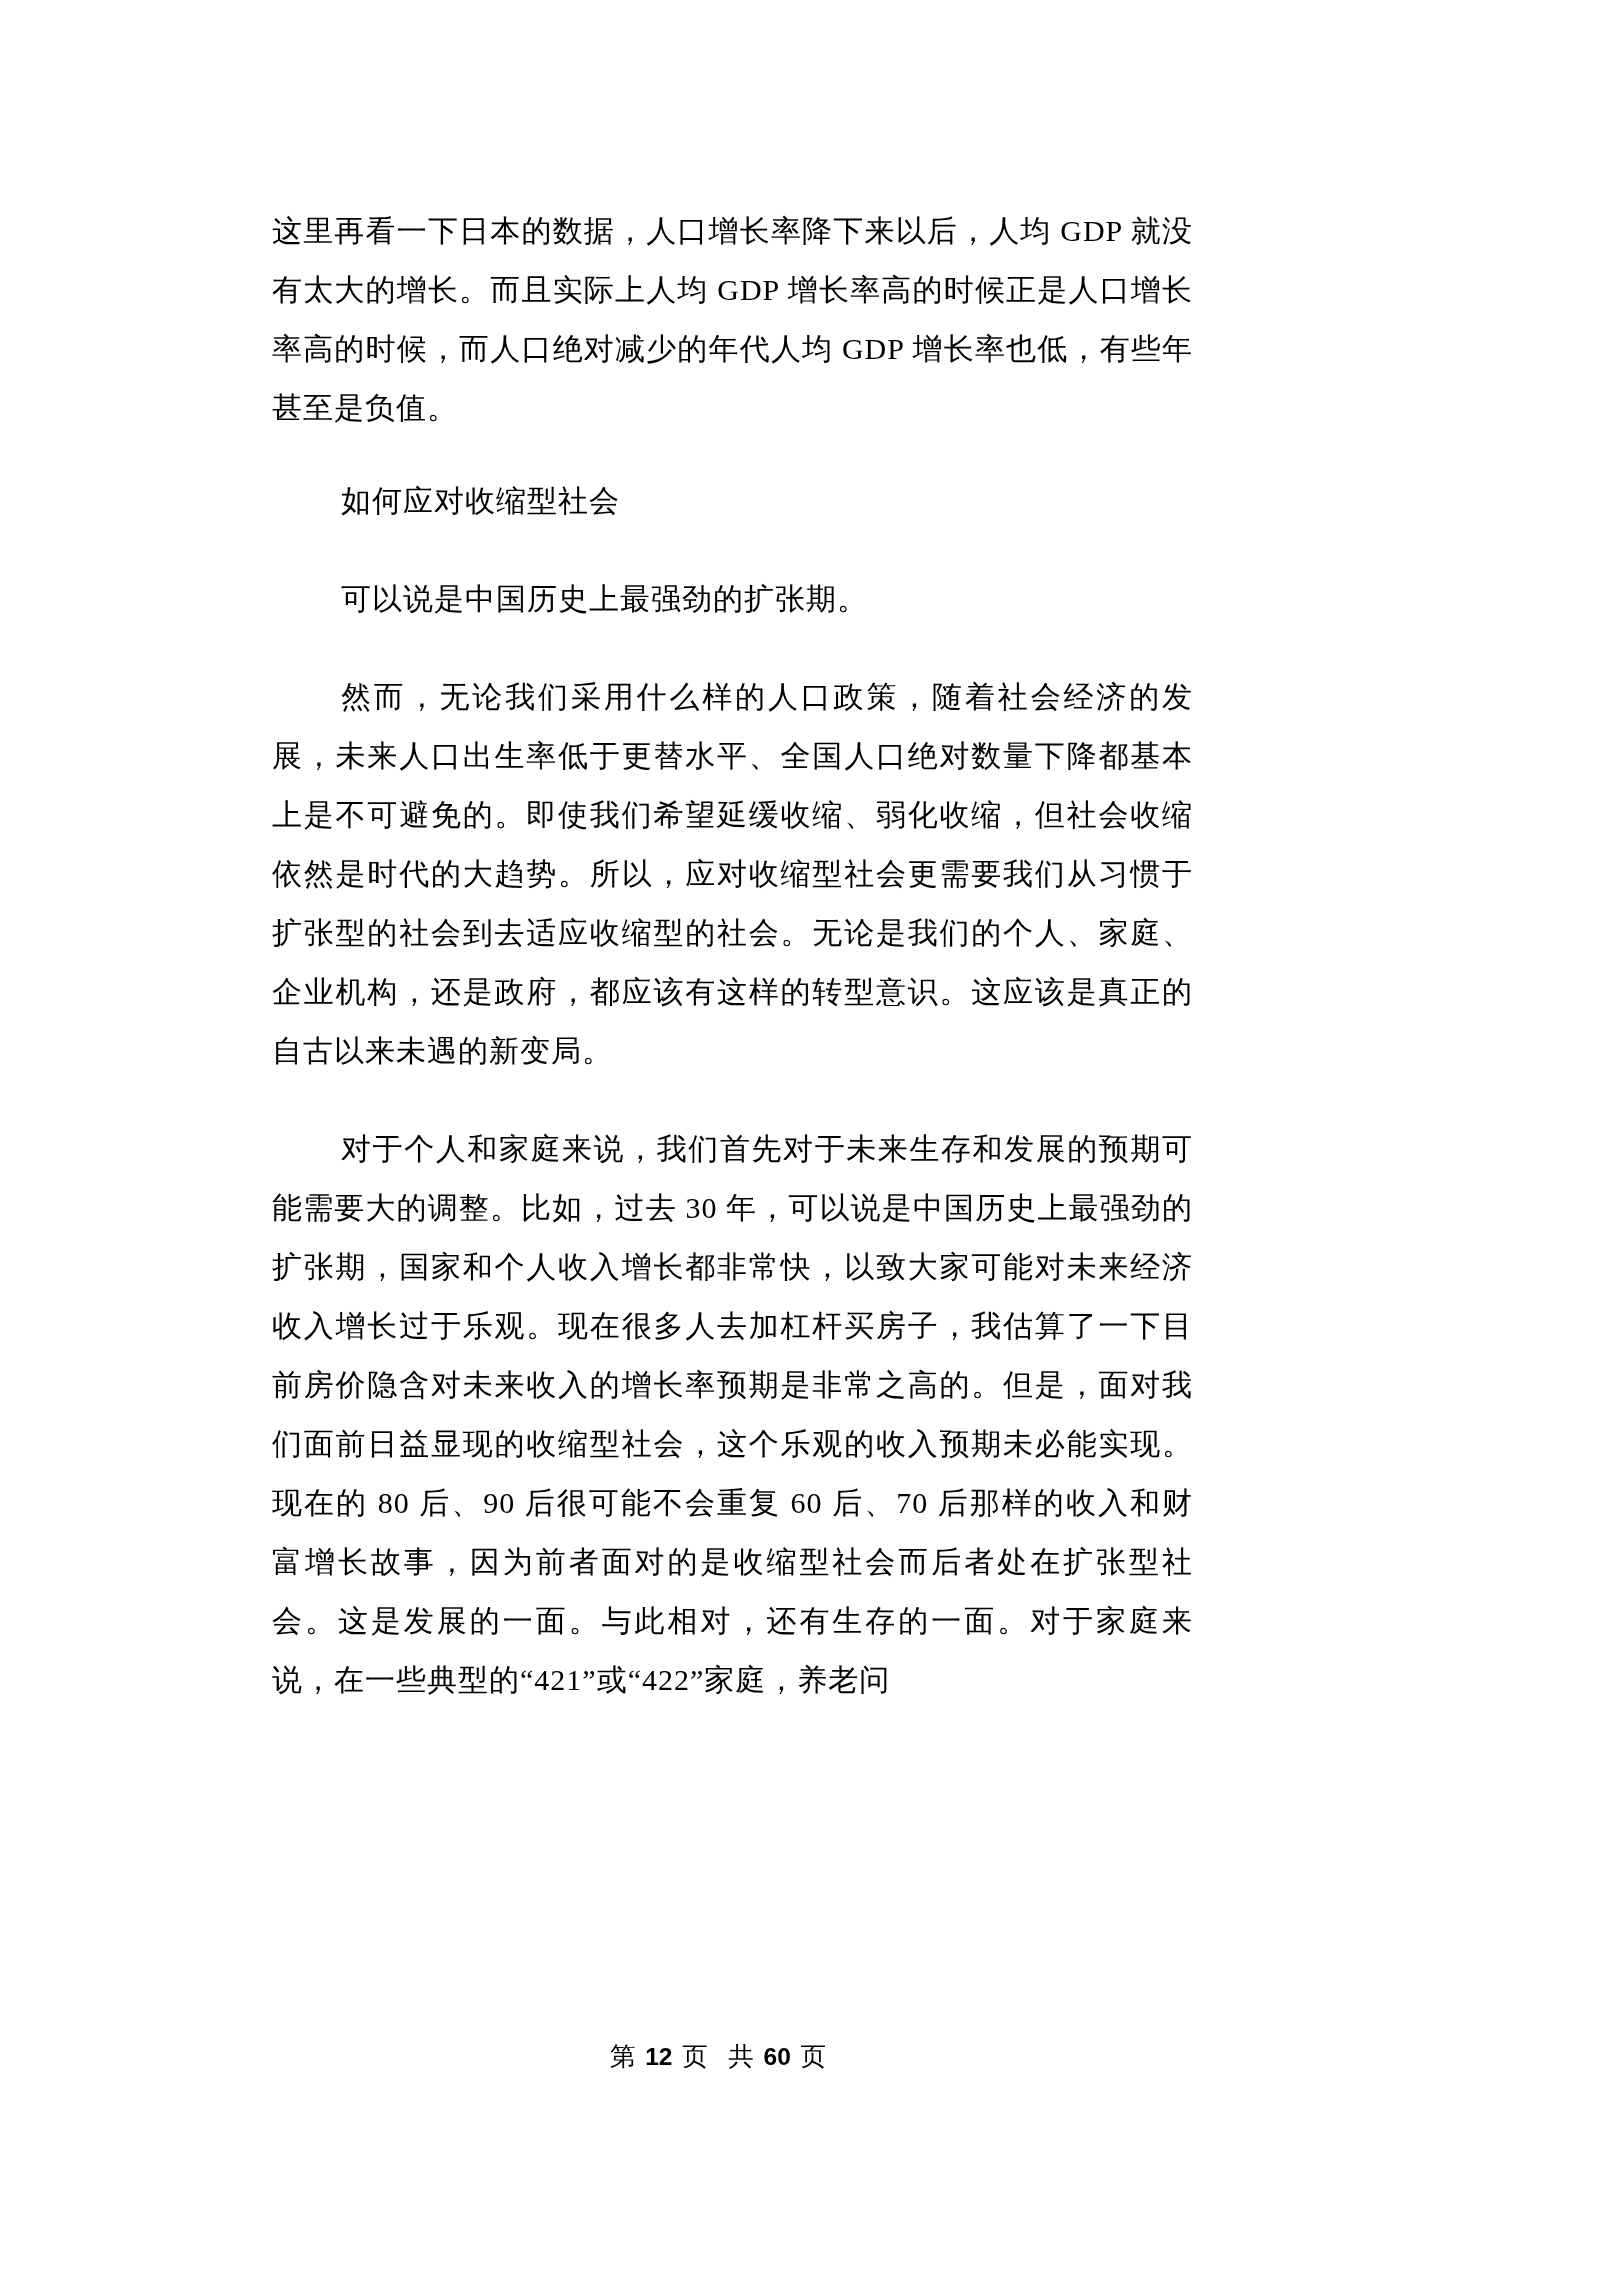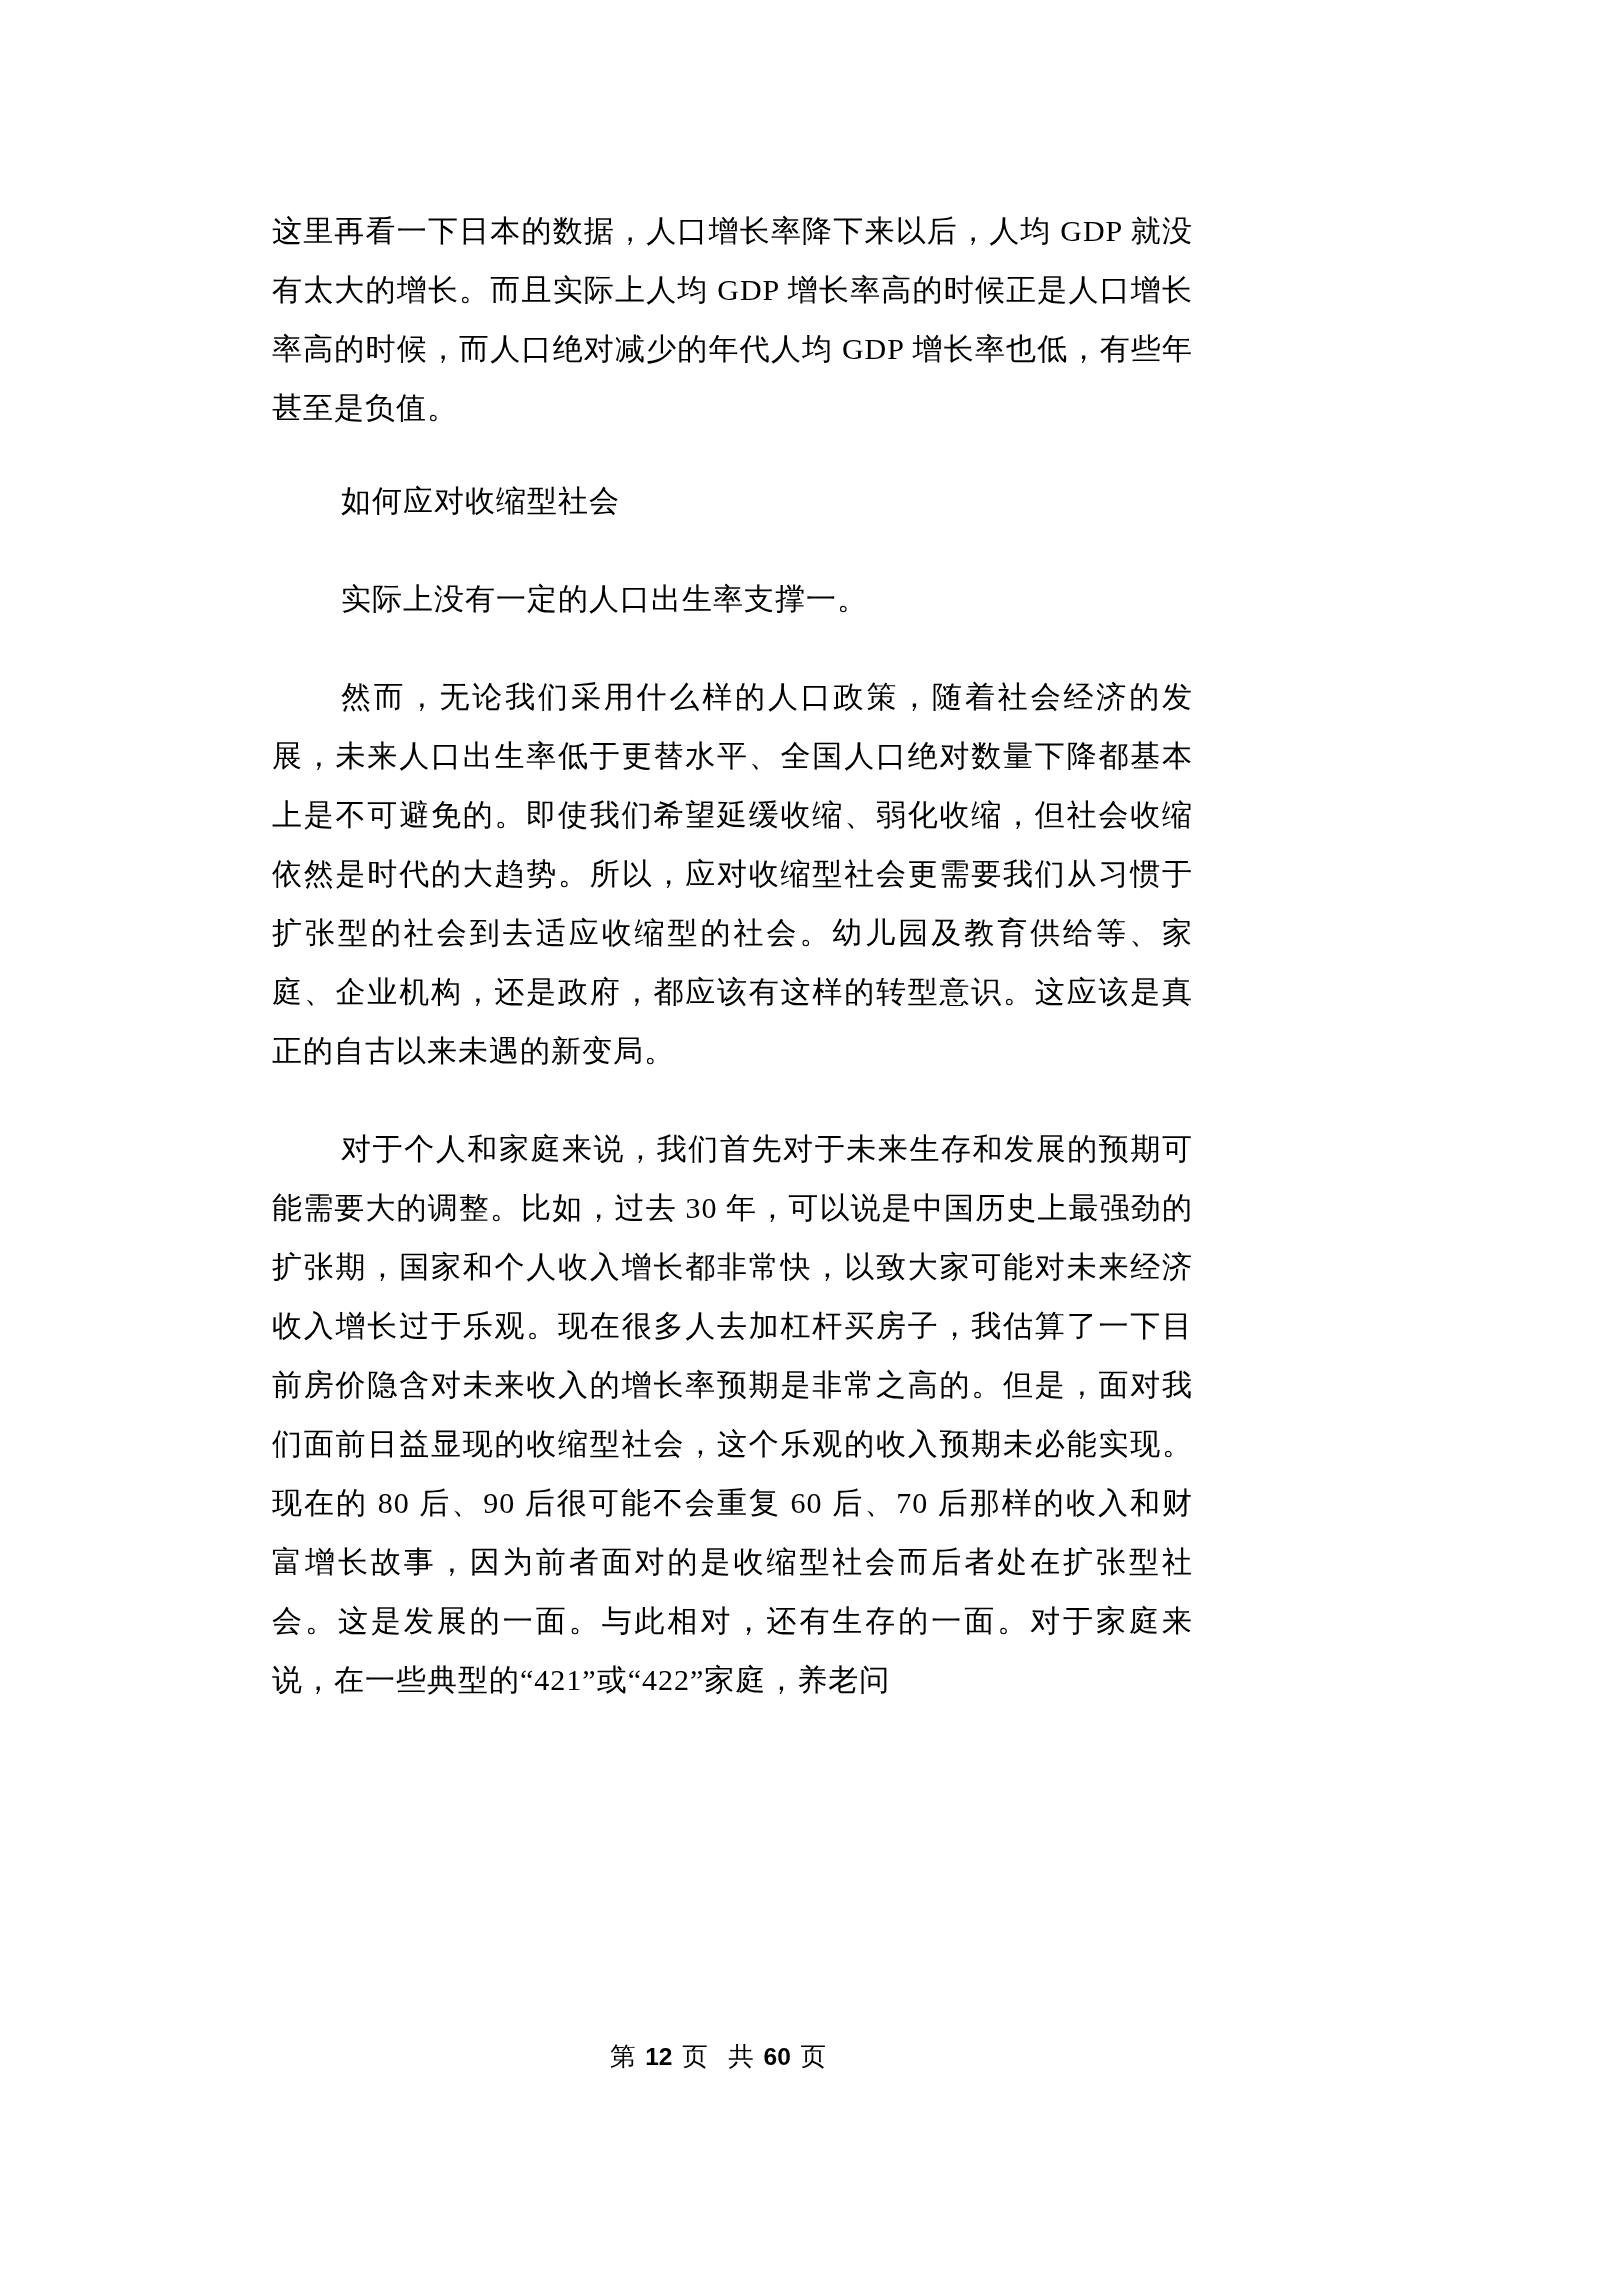--- a/index.html
+++ b/index.html
@@ -66,24 +66,24 @@
 </style>
 </head>
 <body>
 
 <div class="page">
 
   <p class="para first">这里再看一下日本的数据，人口增长率降下来以后，人均 GDP 就没有太大的增长。而且实际上人均 GDP 增长率高的时候正是人口增长率高的时候，而人口绝对减少的年代人均 GDP 增长率也低，有些年甚至是负值。</p>
 
   <h3 class="heading">如何应对收缩型社会</h3>
 
-  <p class="para indent">实际上没有一定的人口出生率支撑一。</p>
+  <p class="para indent">可以说是中国历史上最强劲的扩张期。</p>
 
 
-  <p class="para indent">然而，无论我们采用什么样的人口政策，随着社会经济的发展，未来人口出生率低于更替水平、全国人口绝对数量下降都基本上是不可避免的。即使我们希望延缓收缩、弱化收缩，但社会收缩依然是时代的大趋势。所以，应对收缩型社会更需要我们从习惯于扩张型的社会到去适应收缩型的社会。幼儿园及教育供给等、家庭、企业机构，还是政府，都应该有这样的转型意识。这应该是真正的自古以来未遇的新变局。</p>
+  <p class="para indent">然而，无论我们采用什么样的人口政策，随着社会经济的发展，未来人口出生率低于更替水平、全国人口绝对数量下降都基本上是不可避免的。即使我们希望延缓收缩、弱化收缩，但社会收缩依然是时代的大趋势。所以，应对收缩型社会更需要我们从习惯于扩张型的社会到去适应收缩型的社会。无论是我们的个人、家庭、企业机构，还是政府，都应该有这样的转型意识。这应该是真正的自古以来未遇的新变局。</p>
 
   <p class="para indent">对于个人和家庭来说，我们首先对于未来生存和发展的预期可能需要大的调整。比如，过去 30 年，可以说是中国历史上最强劲的扩张期，国家和个人收入增长都非常快，以致大家可能对未来经济收入增长过于乐观。现在很多人去加杠杆买房子，我估算了一下目前房价隐含对未来收入的增长率预期是非常之高的。但是，面对我们面前日益显现的收缩型社会，这个乐观的收入预期未必能实现。现在的 80 后、90 后很可能不会重复 60 后、70 后那样的收入和财富增长故事，因为前者面对的是收缩型社会而后者处在扩张型社会。这是发展的一面。与此相对，还有生存的一面。对于家庭来说，在一些典型的“421”或“422”家庭，养老问</p>
 
   <div class="footer">
     <span>第</span><span class="num">12</span><span>页</span><span class="gap">共</span><span class="num">60</span><span>页</span>
   </div>
 
 </div>
 
 

